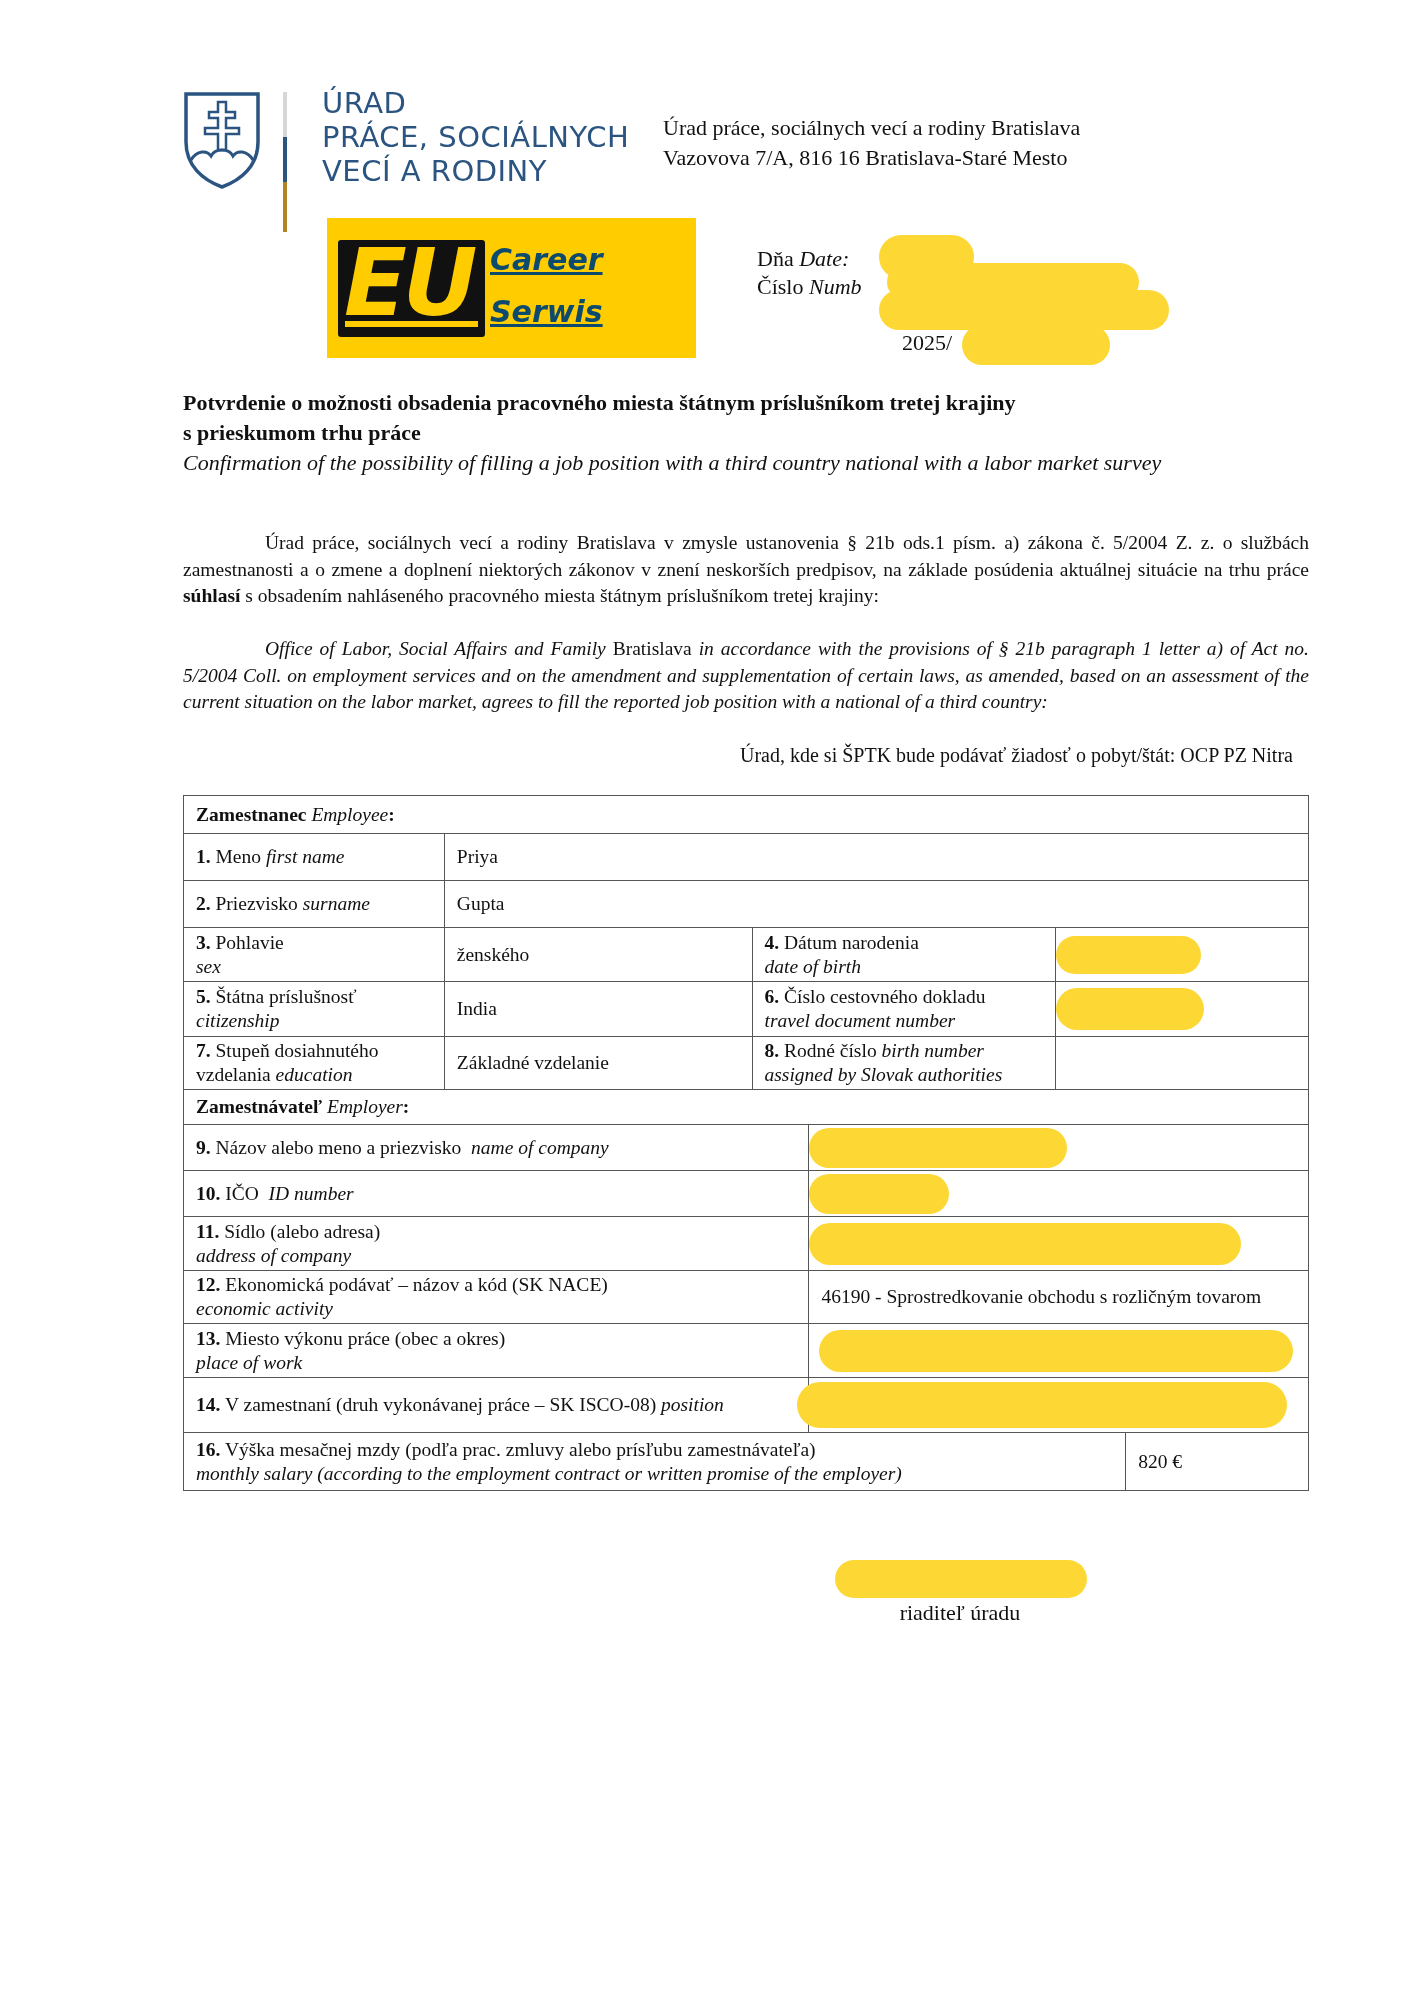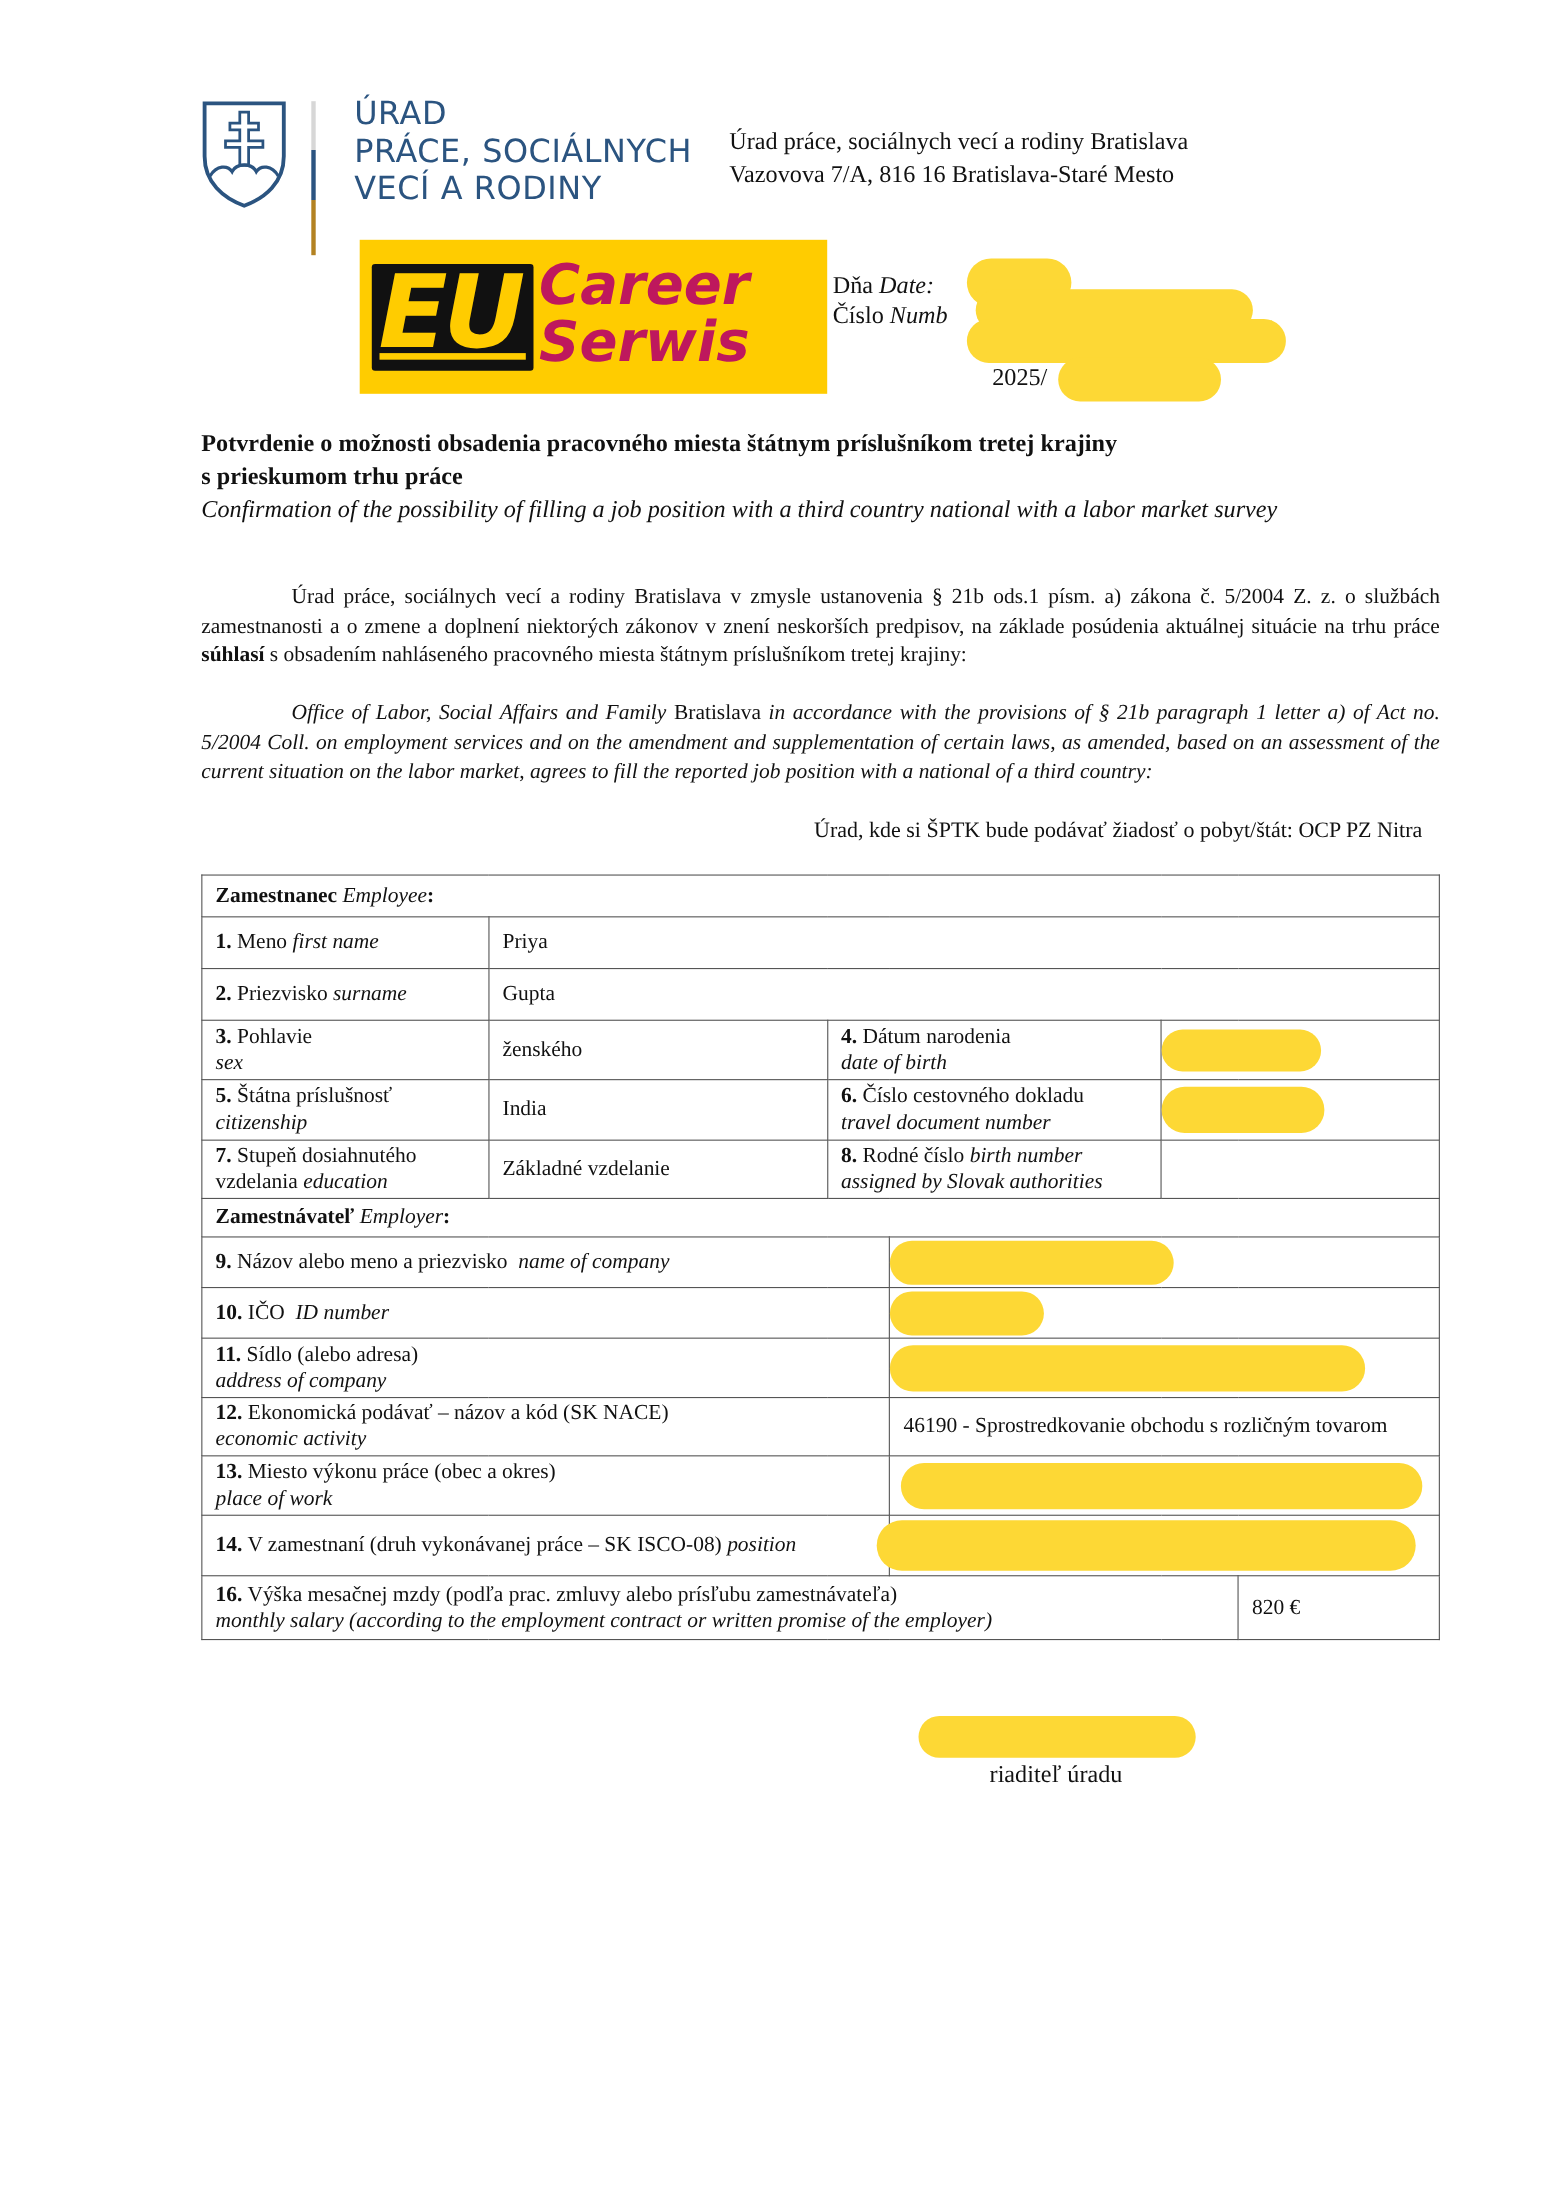--- a/index.html
+++ b/index.html
@@ -8,29 +8,29 @@
   .abs { position: absolute; }
 
   
   .coat { left: 183px; top: 90px; width: 78px; height: 100px; }
   .divider { left: 283px; top: 92px; width: 4px; height: 140px;
              background: linear-gradient(#d7d7d7 0 32%, #2b5480 32% 64%, #b38222 64% 100%); }
   .org-logo-text { left: 303px; top: 86px; font-family: "DejaVu Sans", sans-serif;
                    color: #2b5480; font-size: 29px; line-height: 34px; letter-spacing: 0.5px; margin-left: 19px; }
   .org-addr { left: 663px; top: 113px; font-size: 22px; line-height: 30px; }
 
-  .eu-logo { left: 327px; top: 218px; width: 425px; height: 140px; background: #ffcc00; }
+  .eu-logo { left: 327px; top: 218px; width: 369px; height: 140px; background: #ffcc00; }
   .eu-box { position: absolute; left: 11px; top: 22px; width: 147px; height: 97px;
             background: #111; border-radius: 3px; }
   .eu-letters { position: absolute; left: 6px; top: -10px; font-family: "DejaVu Sans", sans-serif;
                 font-weight: bold; font-style: italic; font-size: 92px; color: #ffcc00;
                 letter-spacing: -4px; }
   .eu-bar { position: absolute; left: 7px; bottom: 10px; width: 133px; height: 6px; background: #ffcc00; }
   .eu-words { position: absolute; left: 163px; top: 16px; font-family: "DejaVu Sans", sans-serif;
-              font-weight: bold; font-style: italic; font-size: 51px; line-height: 52px; color: #be185d; }
+              font-weight: bold; font-style: italic; font-size: 30px; line-height: 52px; color: #0c4a6e; text-decoration: underline; }
 
   .meta { left: 757px; top: 245px; font-size: 22px; line-height: 28px; }
   .meta i { font-style: italic; }
   .redact { position: absolute; background: #fdd835; border-radius: 30px; }
 
   .title { left: 183px; width: 1126px; text-align: left; }
   .t1 { top: 388px; font-weight: bold; font-size: 22px; line-height: 30px; }
   .t2 { top: 448px; font-style: italic; font-size: 22px; line-height: 30px; }
 
   .para { left: 183px; width: 1126px; font-size: 19.5px; line-height: 26.5px; text-align: justify; }

